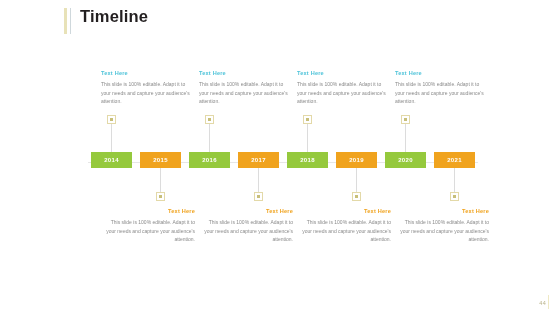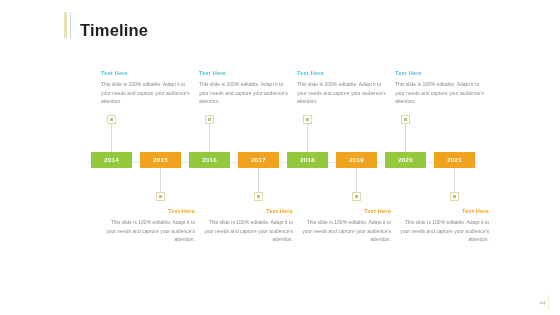--- a/index.html
+++ b/index.html
@@ -23,21 +23,21 @@
     background: #ffffff;
   }
 
   
   .title-wrap {
     position: absolute;
     left: 64px;
     top: 8px;
     height: 30px;
     display: flex;
-    align-items: flex-end;
+    align-items: flex-start;
   }
   .title-accent {
     width: 3px;
     height: 26px;
     background: #e8e2b8;
     margin-right: 3px;
   }
   .title-accent2 {
     width: 1px;
     height: 26px;

